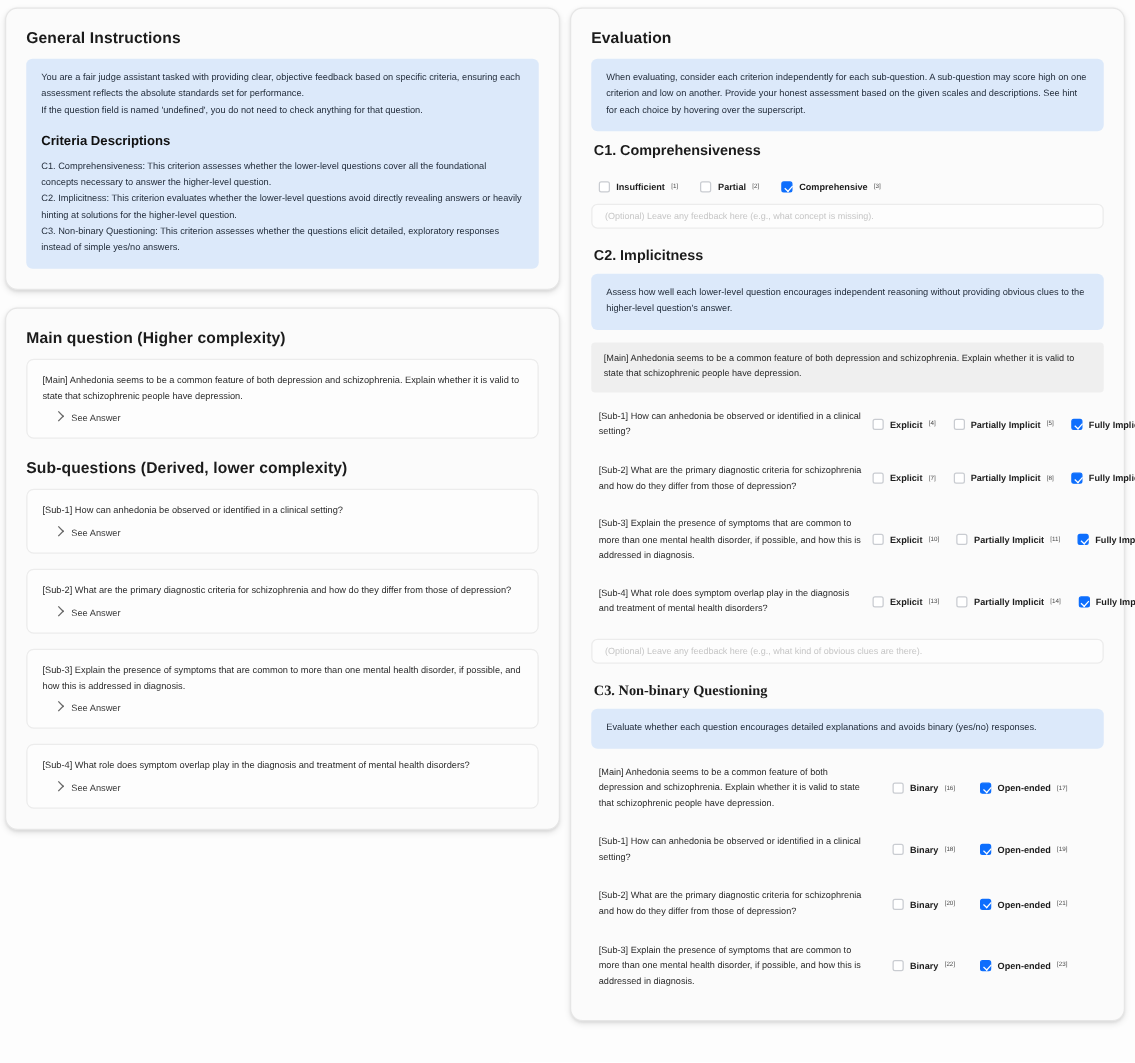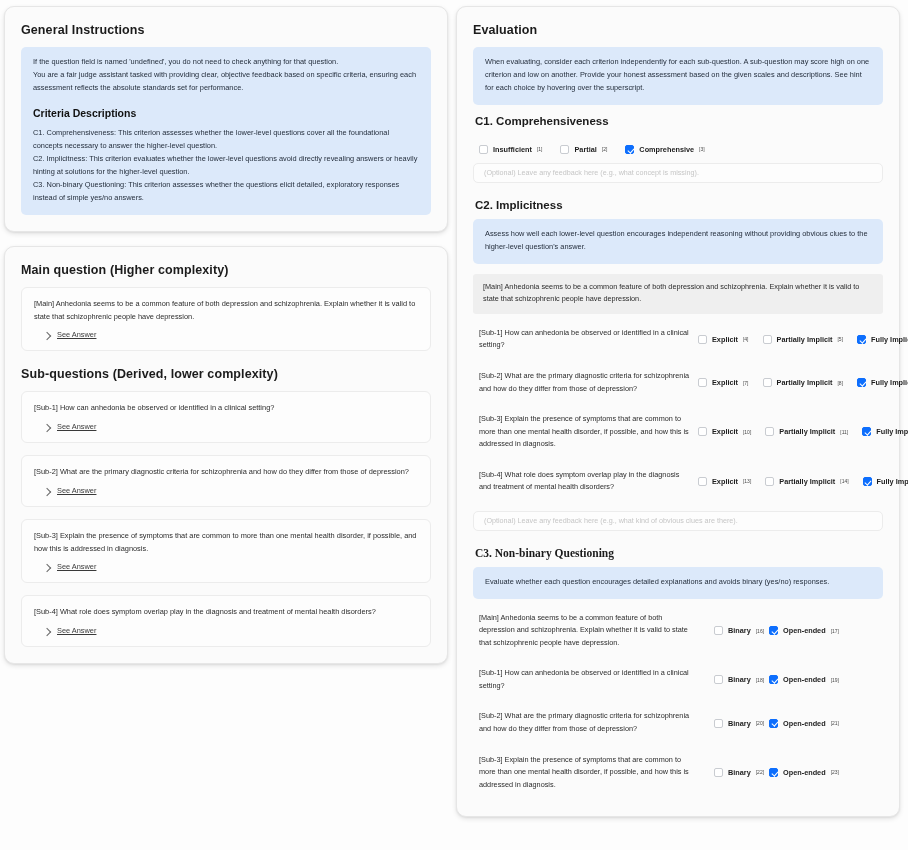--- a/index.html
+++ b/index.html
@@ -69,27 +69,26 @@
   }
   .qcard:last-child { margin-bottom: 0; }
   .qtext {
     font-size: 7.4px;
     line-height: 1.72;
     color: #2b2b2b;
     margin: 0 0 7px 0;
   }
   .disclosure {
     display: flex;
-    align-items: flex-end;
+    align-items: flex-start;
     gap: 7px;
     padding-left: 10px;
     font-size: 7.4px;
     color: #3a3a3a;
     cursor: pointer;
-    text-decoration: underline;
   }
   .chev {
     width: 6px; height: 6px;
     border-right: 1px solid #666;
     border-top: 1px solid #666;
     transform: rotate(45deg);
     display: inline-block;
     flex: 0 0 auto;
   }
 
@@ -179,36 +178,36 @@
     padding-right: 8px;
   }
   .eval-choices {
     flex: 1 1 auto;
     display: flex;
     align-items: center;
     justify-content: flex-end;
     gap: 14px;
     padding-right: 2px;
   }
-  .eval-choices.c3 { justify-content: flex-start; gap: 5px; padding-left: 16px; text-align: center; }
+  .eval-choices.c3 { justify-content: flex-start; gap: 20px; padding-left: 16px; text-align: center; }
   .spacer-8 { height: 8px; }
   .spacer-4 { height: 4px; }
 </style>
 </head>
 <body>
 
 <div class="page">
 
   <div class="col col-left">
 
     <div class="card">
       <h2 class="section-title">General Instructions</h2>
       <div class="info-box">
+        <p>You are a fair judge assistant tasked with providing clear, objective feedback based on specific criteria, ensuring each assessment reflects the absolute standards set for performance.</p>
         <p>If the question field is named 'undefined', you do not need to check anything for that question.</p>
-        <p>You are a fair judge assistant tasked with providing clear, objective feedback based on specific criteria, ensuring each assessment reflects the absolute standards set for performance.</p>
         <div class="inner-heading">Criteria Descriptions</div>
         <p>C1. Comprehensiveness: This criterion assesses whether the lower-level questions cover all the foundational concepts necessary to answer the higher-level question.</p>
         <p>C2. Implicitness: This criterion evaluates whether the lower-level questions avoid directly revealing answers or heavily hinting at solutions for the higher-level question.</p>
         <p>C3. Non-binary Questioning: This criterion assesses whether the questions elicit detailed, exploratory responses instead of simple yes/no answers.</p>
       </div>
     </div>
 
     <div class="card">
       <h2 class="section-title">Main question (Higher complexity)</h2>
 

